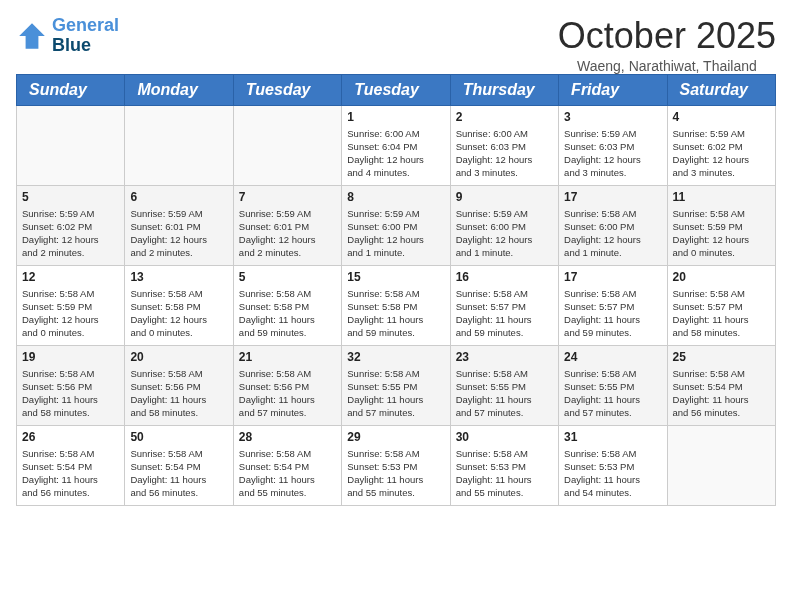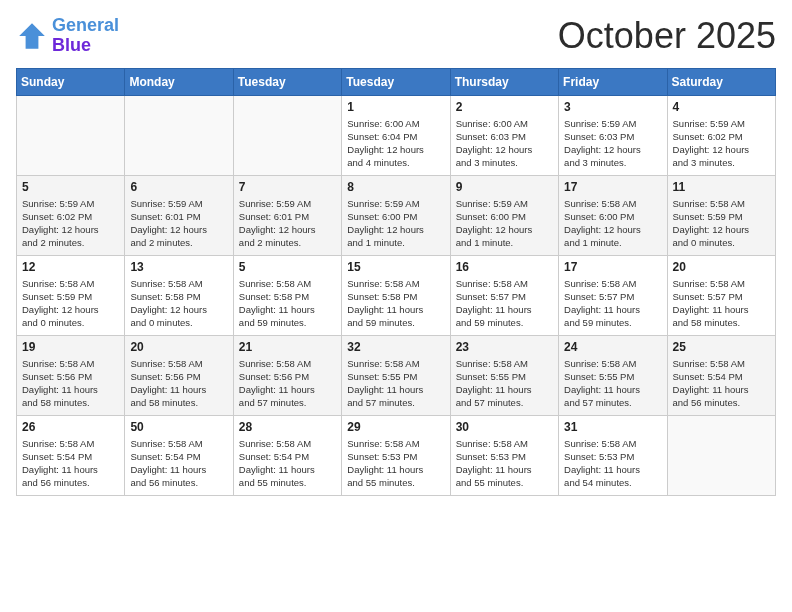--- a/index.html
+++ b/index.html
@@ -7,21 +7,21 @@
       font-family: Arial, sans-serif;
       background: #fff;
       width: 792px;
       min-height: 612px;
       padding: 16px;
     }
     .header {
       display: flex;
       justify-content: space-between;
       align-items: flex-start;
-      margin-bottom: 12px;
+      margin-bottom: 0;
     }
     .logo {
       display: flex;
       align-items: center;
       gap: 4px;
     }
     .logo-text {
       font-size: 18px;
       font-weight: bold;
       color: #1a1a2e;
@@ -45,25 +45,26 @@
       margin-top: 2px;
     }
     table {
       width: 100%;
       border-collapse: collapse;
       table-layout: fixed;
     }
     thead th {
       background: #3b78c3;
       color: #fff;
-      font-size: 12px;
+      font-size: 16px;
       font-weight: bold;
-      padding: 6px 4px;
+      padding: 6px 12px;
       text-align: left;
       border: 1px solid #2a62a8;
+      font-style: italic;
     }
     td {
       vertical-align: top;
       border: 1px solid #ccc;
       padding: 4px 5px;
       font-size: 9.5px;
       color: #333;
       height: 80px;
       background: #fff;
     }
@@ -80,25 +81,26 @@
   </style>
 </head>
 <body>
 
 <div class="header">
   <div class="logo">
     <svg class="logo-icon" viewBox="0 0 40 40">
       <polygon points="20,4 36,20 28,20 28,36 12,36 12,20 4,20" fill="#4a90d9"></polygon>
     </svg>
     <div class="logo-text">
-      <span>General</span><br><span style="color:#6d28d9">Blue</span>
+      <span>General</span><br><span style="color:#0c4a6e">Blue</span>
     </div>
   </div>
   <div class="title-block">
     <div class="month-title">October 2025</div>
+    <div class="location">Waeng, Narathiwat, Thailand</div>
   </div>
 </div>
 
 <table>
   <thead>
     <tr>
     <th>Sunday</th>
         <th>Monday</th>
         <th>Tuesday</th>
         <th>Tuesday</th>

